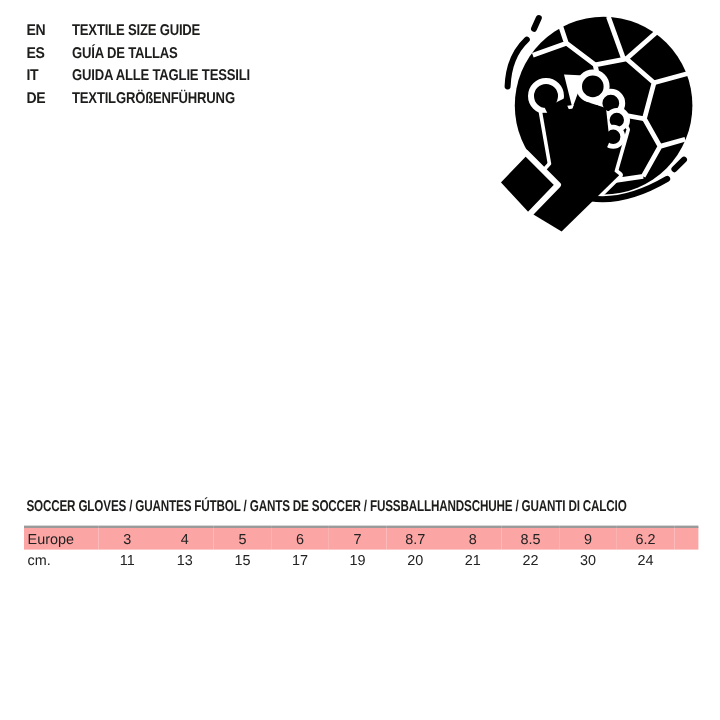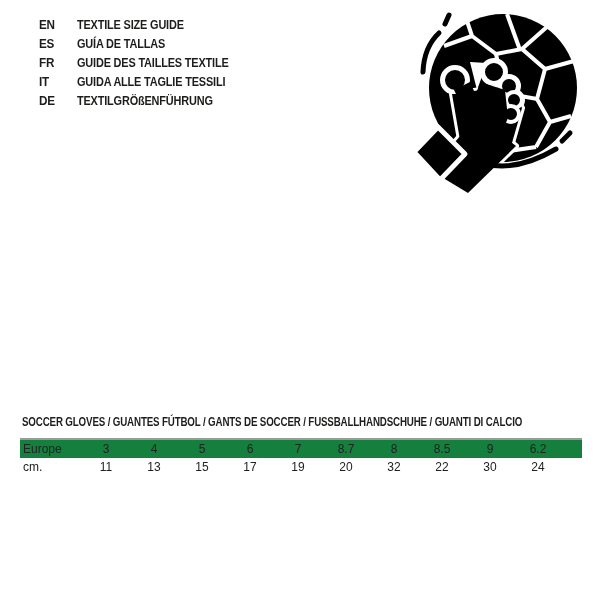--- a/index.html
+++ b/index.html
@@ -3,21 +3,21 @@
 <meta charset="utf-8">
 <style>
   html,body{margin:0;padding:0;}
   body{
     width:600px;height:600px;position:relative;background:#ffffff;
     font-family:"Liberation Sans","DejaVu Sans",sans-serif;
     color:#1d1d1b;overflow:hidden;
   }
   
   .lang-list{position:absolute;left:22px;top:15px;}
-  .lang-row{display:flex;height:19px;line-height:19px;margin-left:17px;}
+  .lang-row{display:flex;height:19px;line-height:19px;}
   .lang-code{
     width:38px;font-size:13px;font-weight:700;letter-spacing:-.2px;
     transform:scaleX(.9);transform-origin:0 50%;
   }
   .lang-label{
     font-size:13px;font-weight:700;letter-spacing:-.2px;white-space:nowrap;
     transform:scaleX(.84);transform-origin:0 50%;display:inline-block;
   }
   
   .glove-icon{position:absolute;left:410px;top:0px;width:190px;height:200px;}
@@ -28,37 +28,33 @@
     transform:scaleX(.75);transform-origin:0 50%;
   }
   .size-table{
     position:absolute;left:20px;top:438px;width:562px;
     border-collapse:collapse;table-layout:fixed;
     border-top:2px solid #9a9a9a;
     font-size:12px;color:#222222;
   }
   .size-table td{height:18px;padding:0;text-align:center;vertical-align:middle;}
   .size-table td.rowlabel{text-align:left;padding-left:3px;}
-  .size-table tr.hdr{background:#15803d;}
+  .size-table tr.hdr{background:#fca5a5;}
 </style>
 </head>
 <body>
 
 <div class="lang-list">
   <div class="lang-row">
     <span class="lang-code">EN</span>
     <span class="lang-label">TEXTILE SIZE GUIDE</span>
   </div>
   <div class="lang-row">
     <span class="lang-code">ES</span>
     <span class="lang-label">GUÍA DE TALLAS</span>
-  </div>
-  <div class="lang-row">
-    <span class="lang-code">FR</span>
-    <span class="lang-label">GUIDE DES TAILLES TEXTILE</span>
   </div>
   <div class="lang-row">
     <span class="lang-code">IT</span>
     <span class="lang-label">GUIDA ALLE TAGLIE TESSILI</span>
   </div>
   <div class="lang-row">
     <span class="lang-code">DE</span>
     <span class="lang-label">TEXTILGRÖßENFÜHRUNG</span>
   </div>
 </div>
@@ -152,20 +148,20 @@
       <td></td>
     </tr>
     <tr>
       <td class="rowlabel">cm.</td>
       <td>11</td>
       <td>13</td>
       <td>15</td>
       <td>17</td>
       <td>19</td>
       <td>20</td>
-      <td>32</td>
+      <td>21</td>
       <td>22</td>
       <td>30</td>
       <td>24</td>
       <td></td>
     </tr>
   </tbody>
 </table>
 
 </body></html>

